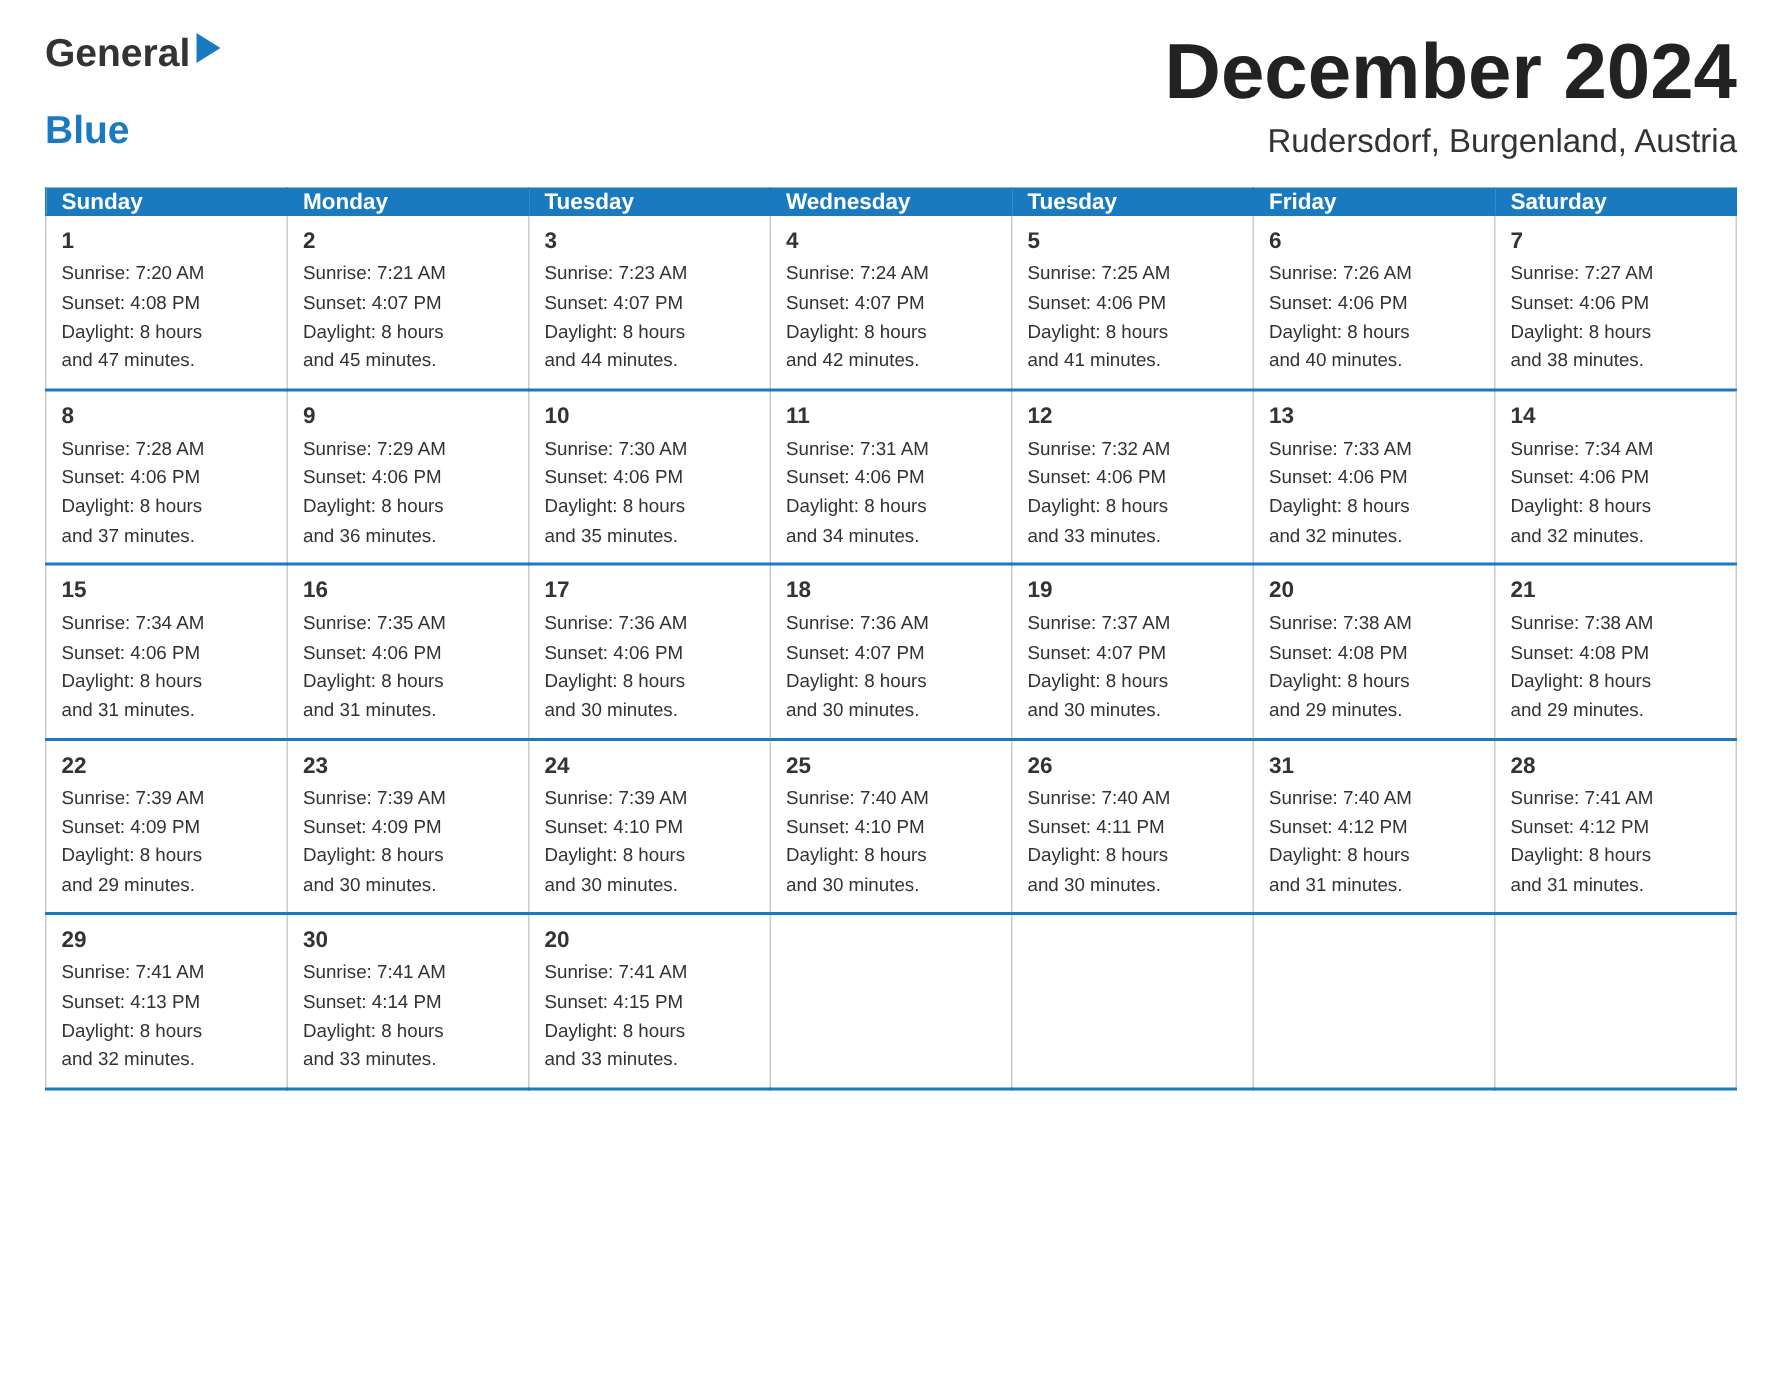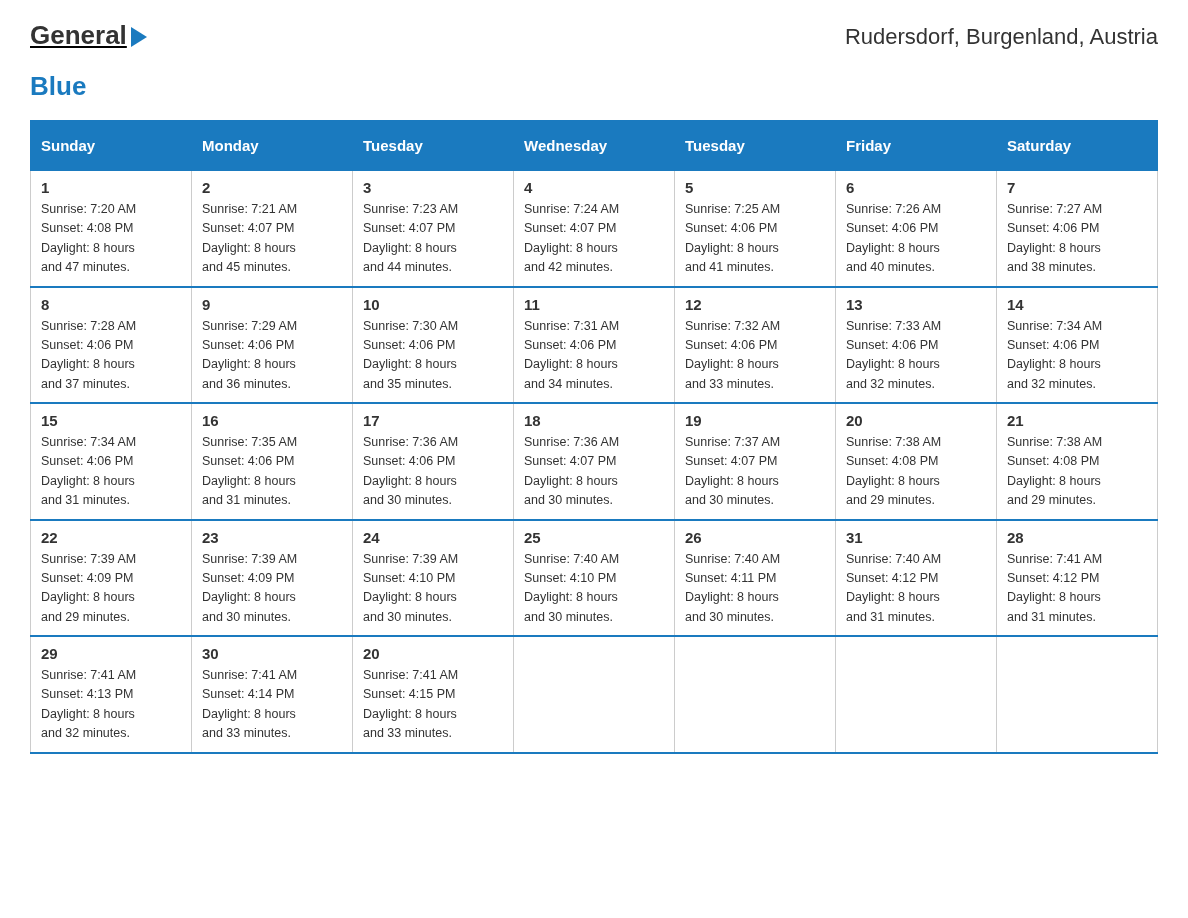--- a/index.html
+++ b/index.html
@@ -33,21 +33,21 @@
     table {
       width: 100%;
       border-collapse: collapse;
       table-layout: fixed;
     }
     thead tr th {
       background-color: #1a7abf;
       color: #fff;
       font-size: 15px;
       font-weight: bold;
-      padding: 16px 10px;
+      padding: 0 10px;
       text-align: left;
       border: 1px solid #1a7abf;
     }
     tbody tr td {
       vertical-align: top;
       padding: 8px 10px;
       font-size: 13px;
       color: #333;
       border: 1px solid #ccc;
       height: 110px;
@@ -88,22 +88,21 @@
       font-size: 26px;
       font-weight: bold;
       color: #1a7abf;
     }
     .logo-block {
       display: flex;
       flex-direction: column;
     }
     .logo-line1 {
       display: flex;
-      align-items: center;
-      text-decoration: underline;
+      align-items: flex-start;
     }
     .logo-line2 {
       display: flex;
       align-items: flex-end;
       margin-top: 20px;
     }
   </style>
 </head>
 <body>
 
@@ -111,20 +110,21 @@
   <div class="logo-block">
     <div class="logo-line1">
       <span class="logo-word-general">General</span>
       <span class="logo-arrow"></span>
     </div>
     <div class="logo-line2">
       <span class="logo-word-blue">Blue</span>
     </div>
   </div>
   <div class="title-area">
+    <div class="month-title">December 2024</div>
     <div class="location">Rudersdorf, Burgenland, Austria</div>
   </div>
 </div>
 
 <table>
   <thead>
     <tr>
       <th>Sunday</th>
       <th>Monday</th>
       <th>Tuesday</th>

